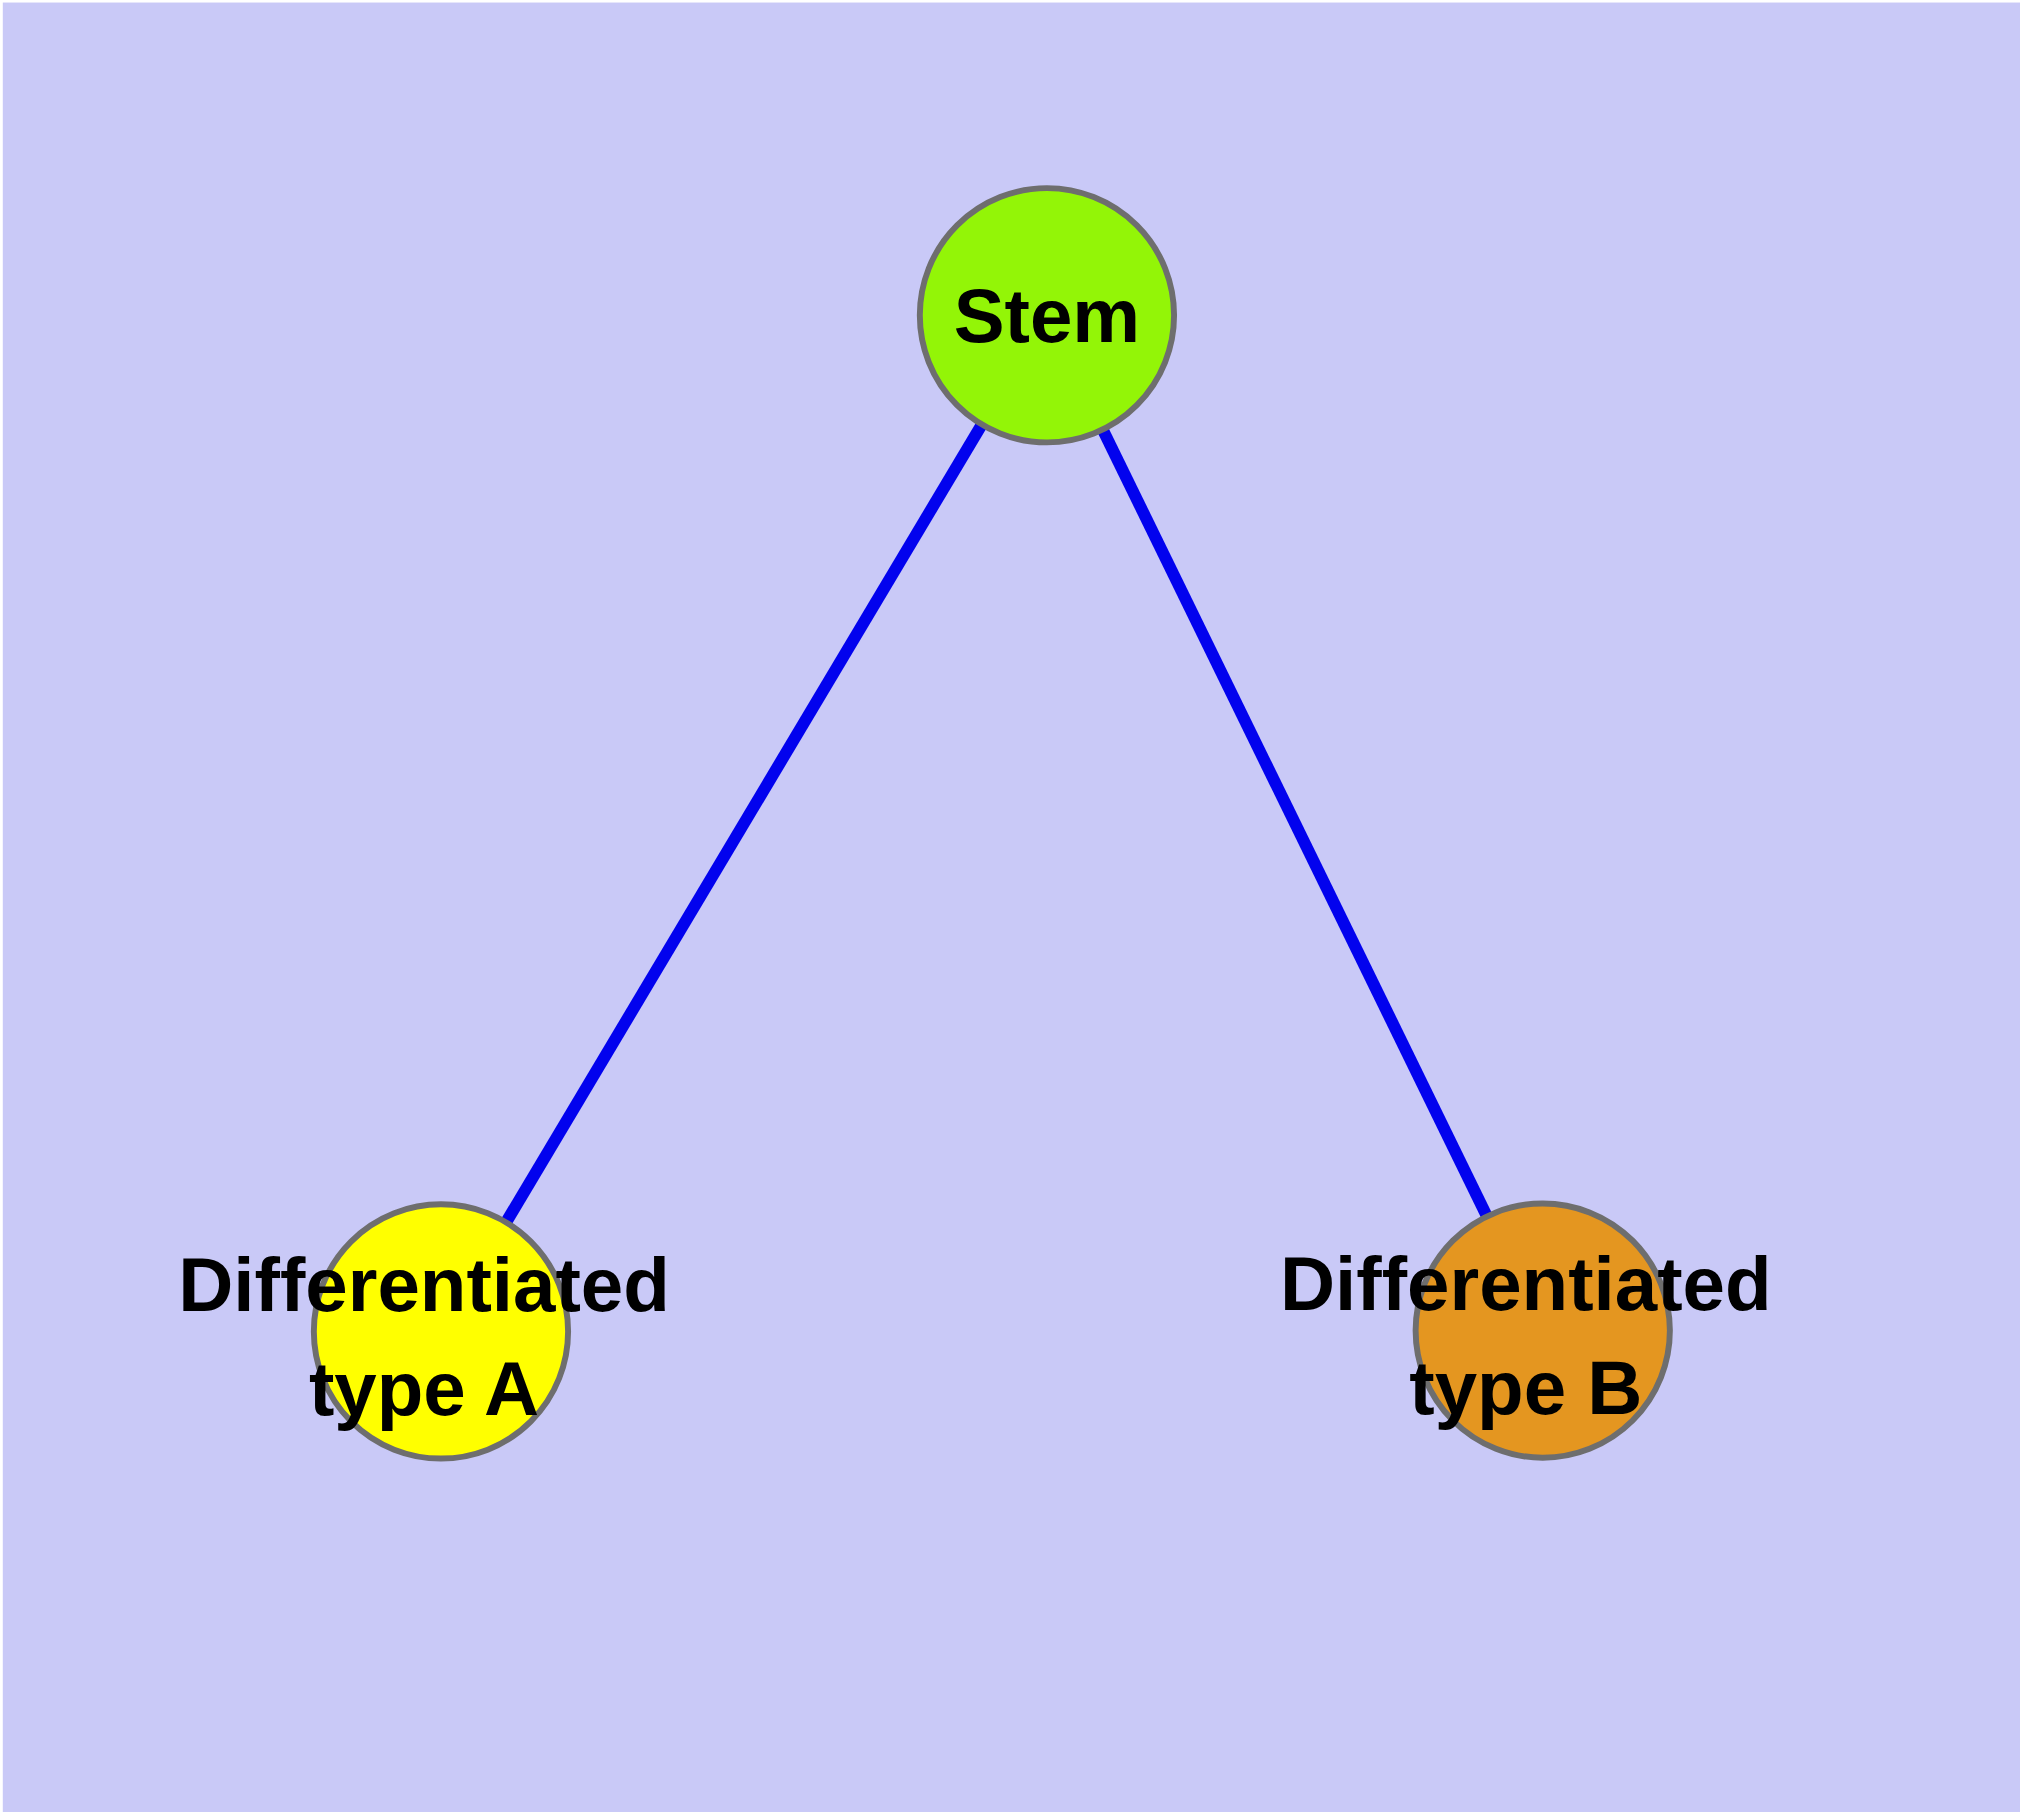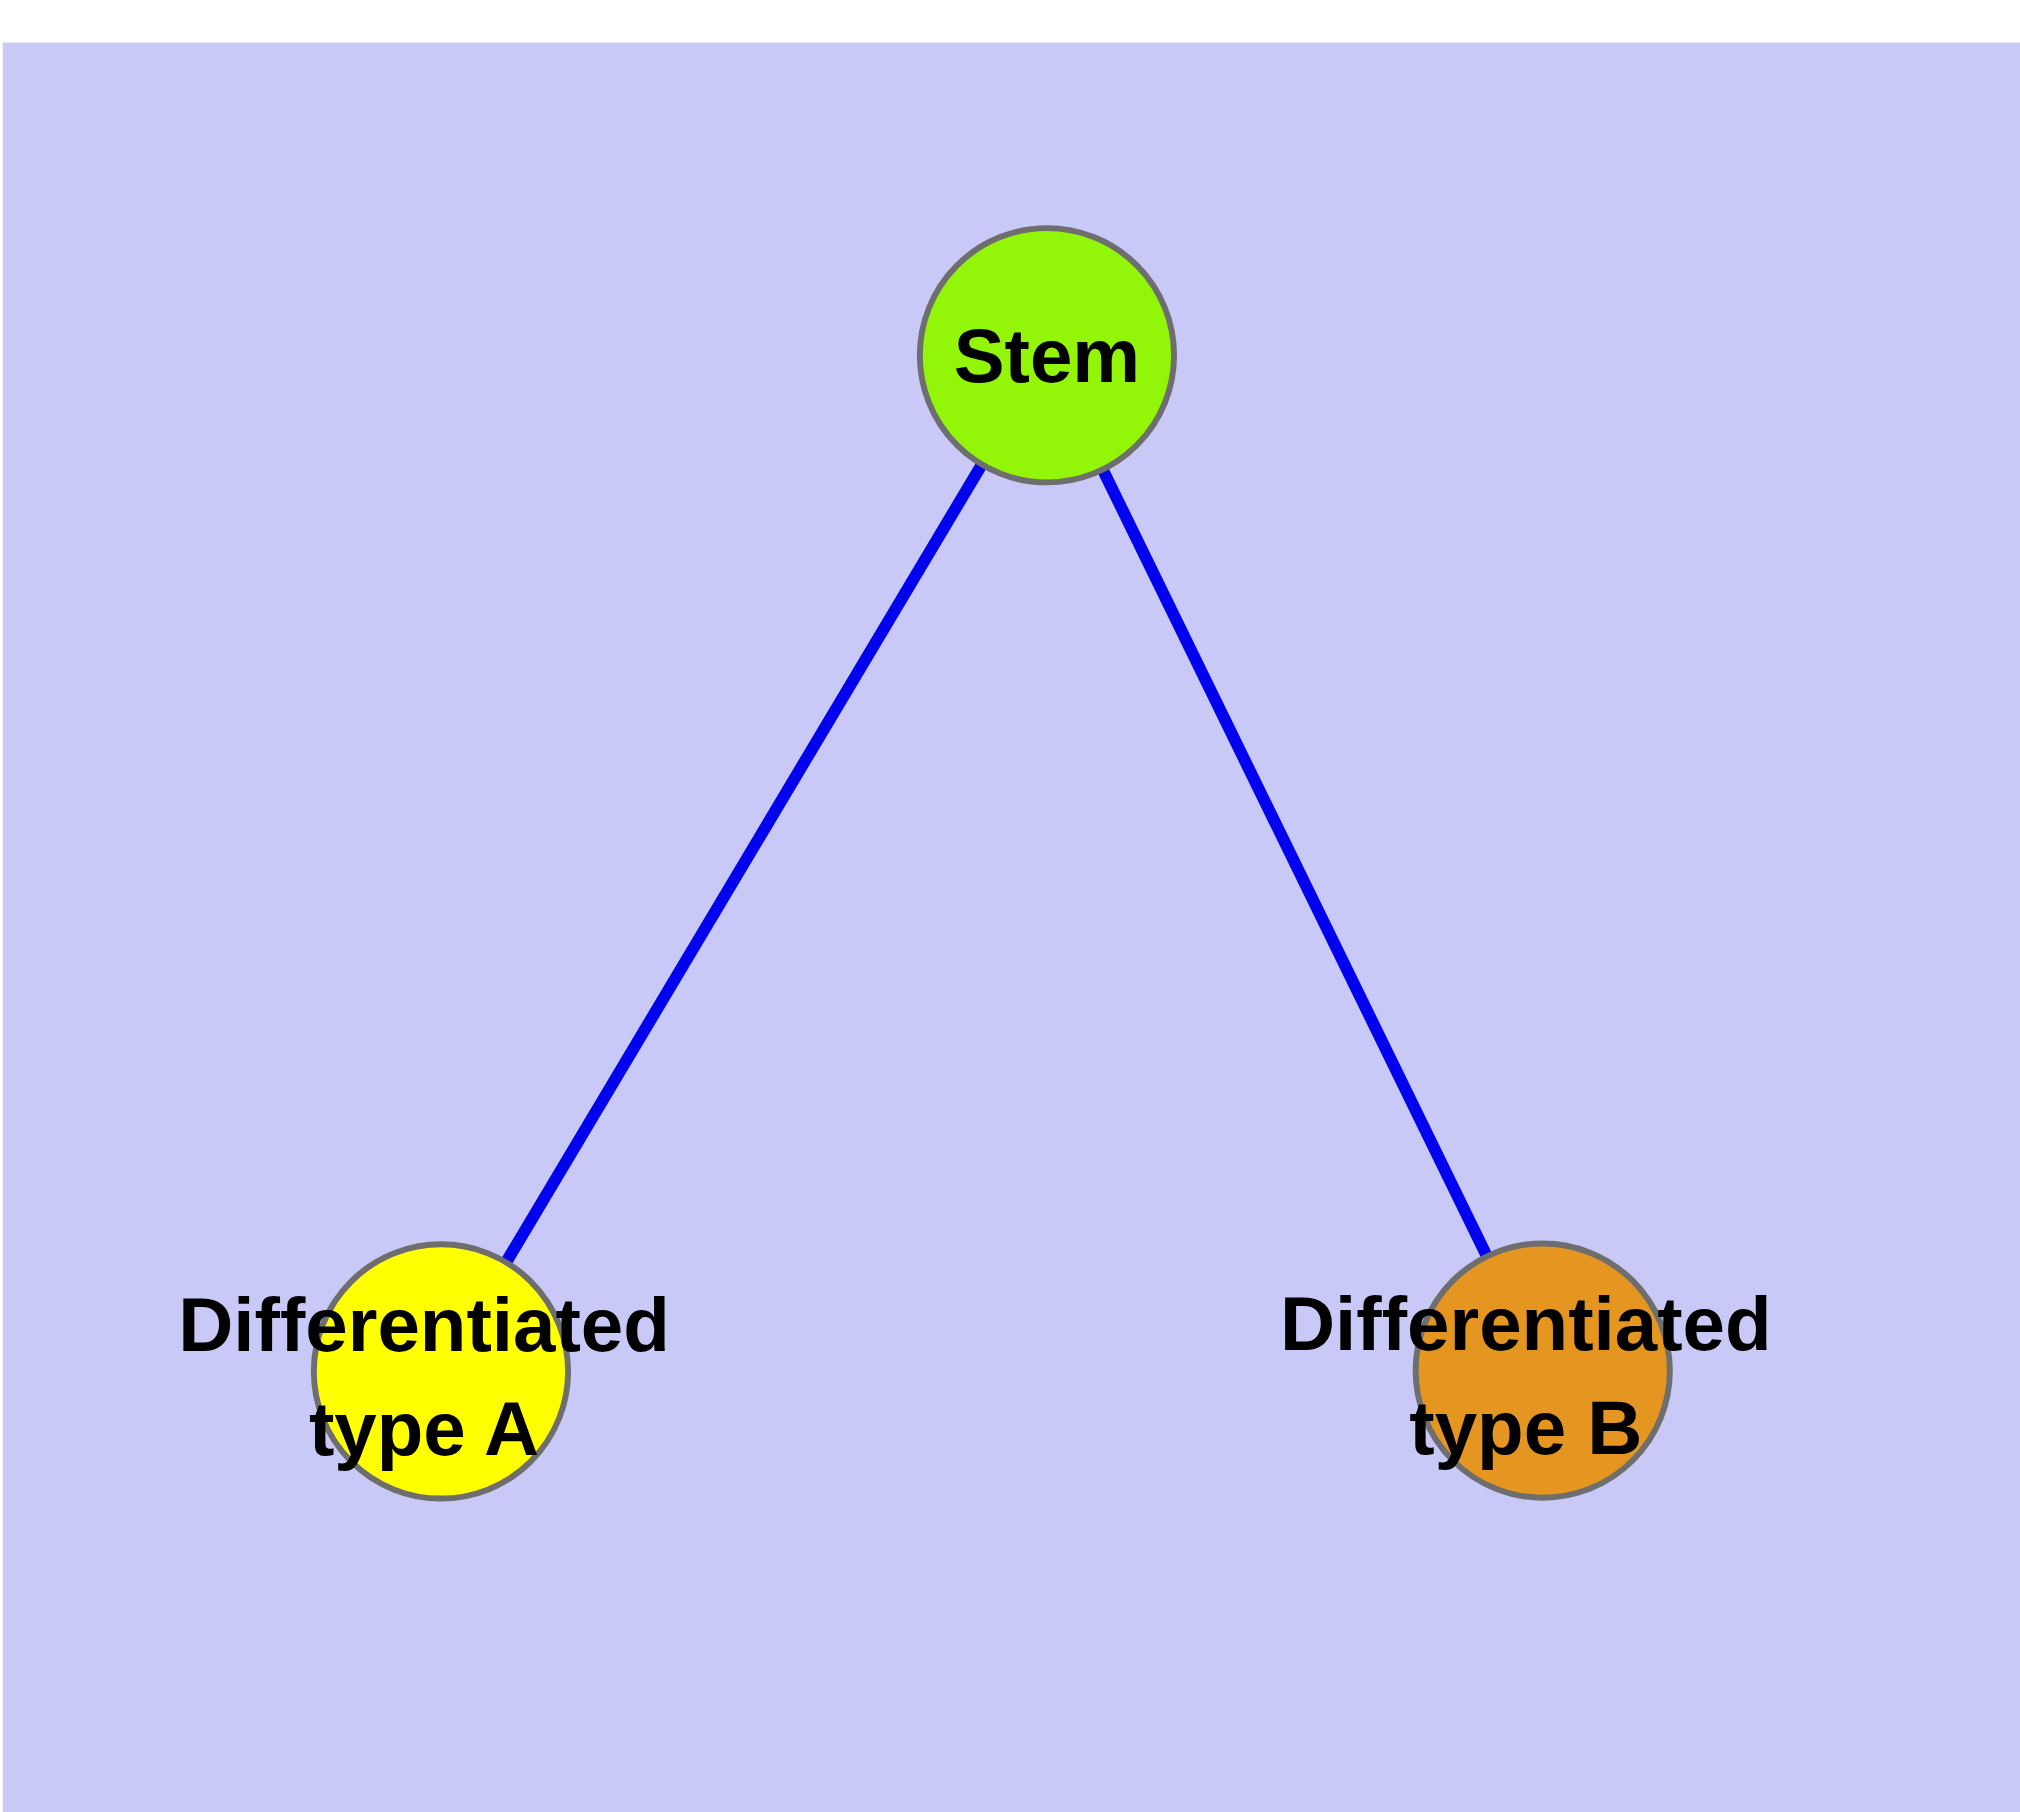--- a/index.html
+++ b/index.html
@@ -8,21 +8,20 @@
     background: #ffffff;
     width: 2021px;
     height: 1812px;
     overflow: hidden;
     font-family: "Liberation Sans", sans-serif;
   }
   .figure-wrap {
     position: relative;
     width: 2021px;
     height: 1765px;
-    margin-top: 40px;
   }
   svg { display: block; }
   .edge {
     stroke-width: 14;
     stroke-linecap: butt;
   }
   .node-circle {
     stroke: #6e6e6e;
     stroke-width: 7;
   }

